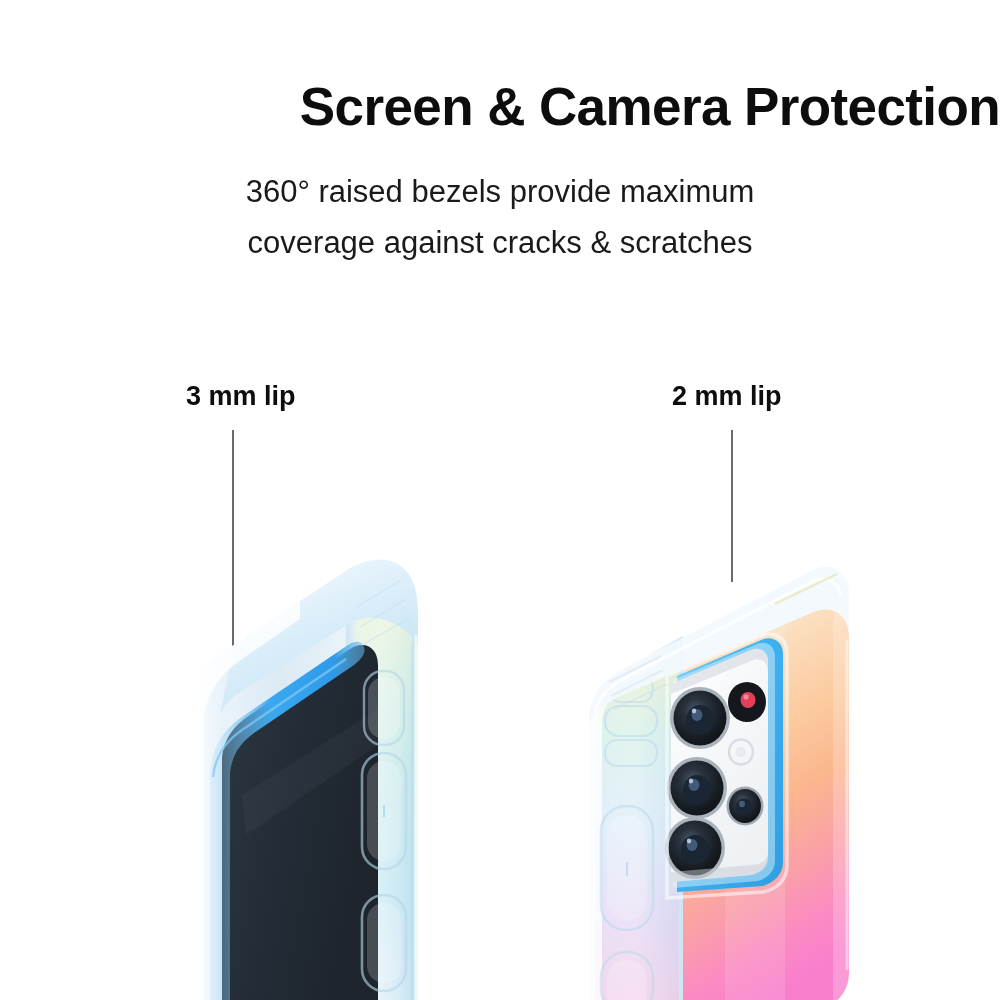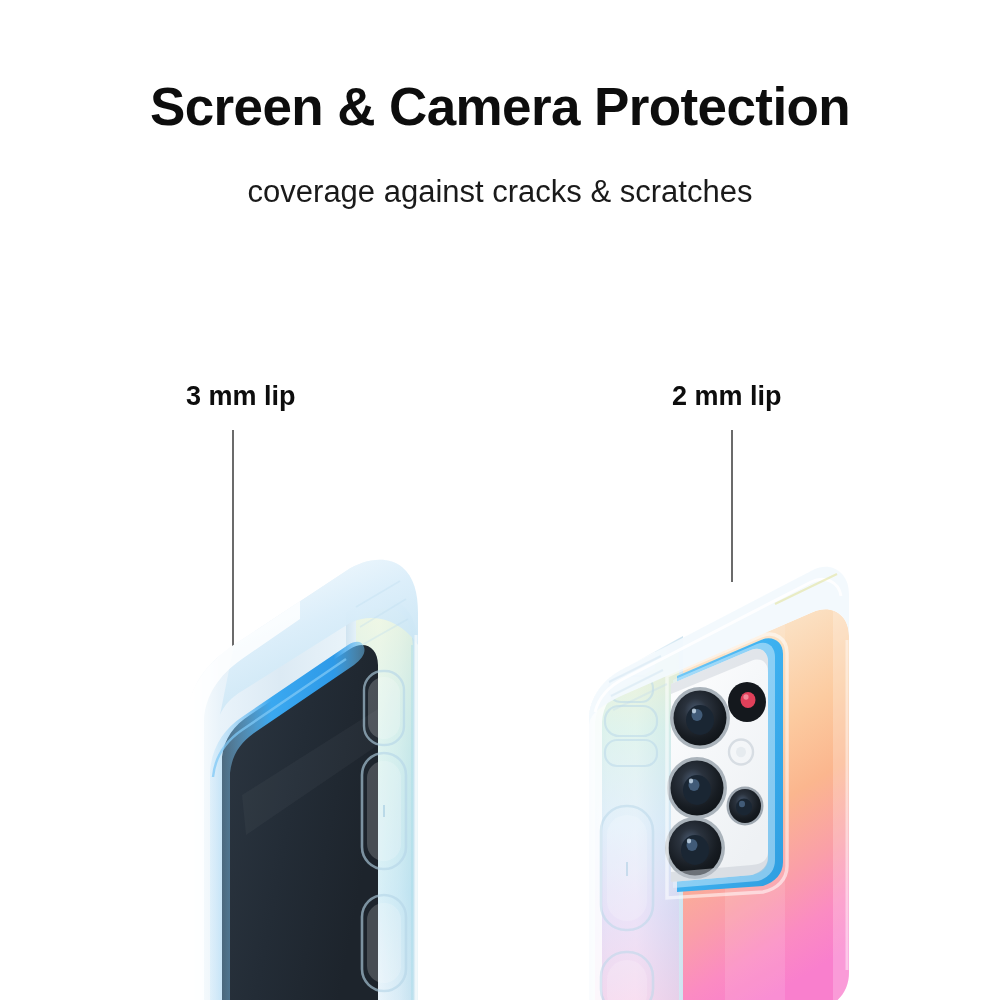--- a/index.html
+++ b/index.html
@@ -14,38 +14,38 @@
     background: #ffffff;
     overflow: hidden;
     font-family: "Liberation Sans", sans-serif;
   }
 
   
   #headline {
     position: absolute;
     left: 0; top: 78px;
     width: 1000px;
-    text-align: center;
+    text-align: right;
     font-size: 53px;
     font-weight: 700;
     letter-spacing: -0.6px;
     color: #0d0d0d;
     line-height: 1.08;
   }
   #subheadline {
     position: absolute;
     left: 0; top: 172px;
     width: 1000px;
     text-align: center;
     font-size: 31px;
     font-weight: 400;
     color: #1a1a1a;
     line-height: 1.32;
   }
-  #subheadline .l2 { display: block; }
+  #subheadline .l2 { display: block; margin-top: 10px; }
 
   
   .callout-label {
     position: absolute;
     font-size: 27px;
     font-weight: 700;
     color: #0d0d0d;
     white-space: nowrap;
   }
   #label-left  { left: 186px; top: 381px; }
@@ -80,20 +80,21 @@
   #phone-right svg { display: block; width: 100%; height: 100%; }
 </style>
 </head>
 <body>
 
 <div id="stage">
 
   <div id="headline">Screen &amp; Camera Protection</div>
 
   <div id="subheadline">
+    <span class="l1">360° raised bezels provide maximum</span>
     <span class="l2">coverage against cracks &amp; scratches</span>
   </div>
 
   <div class="callout-label" id="label-left">3 mm lip</div>
   <div class="leader" id="leader-left"></div>
 
   <div class="callout-label" id="label-right">2 mm lip</div>
   <div class="leader" id="leader-right"></div>
 
   <div id="phone-left">

